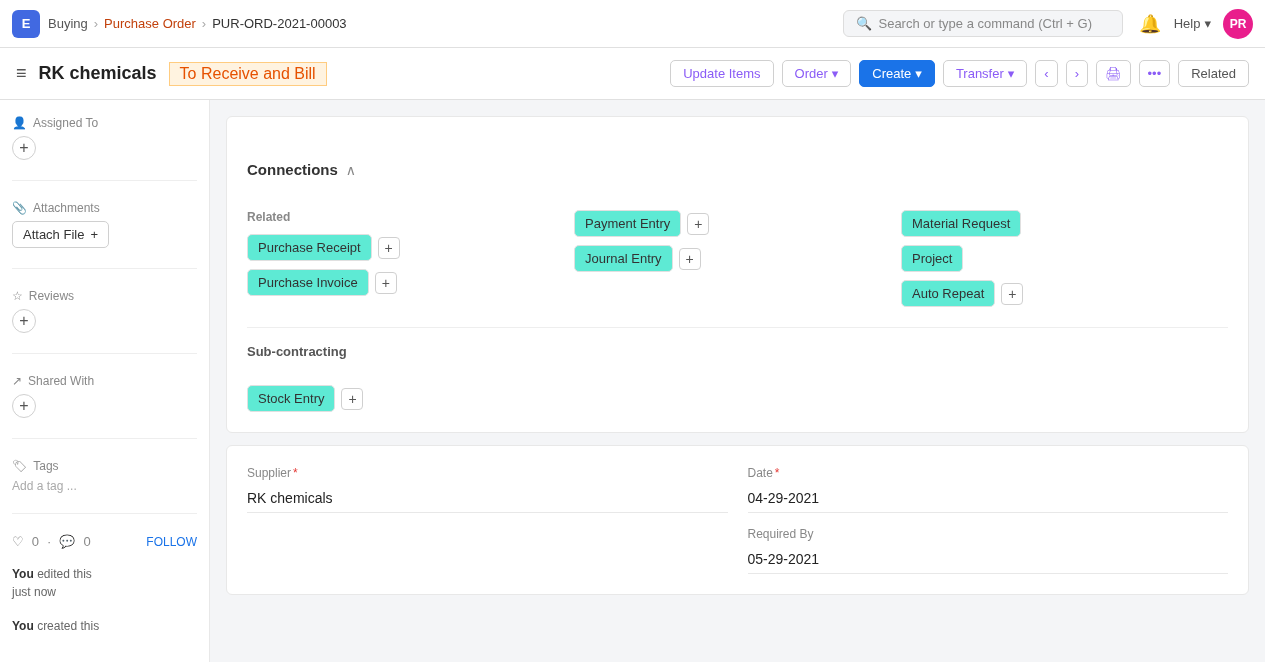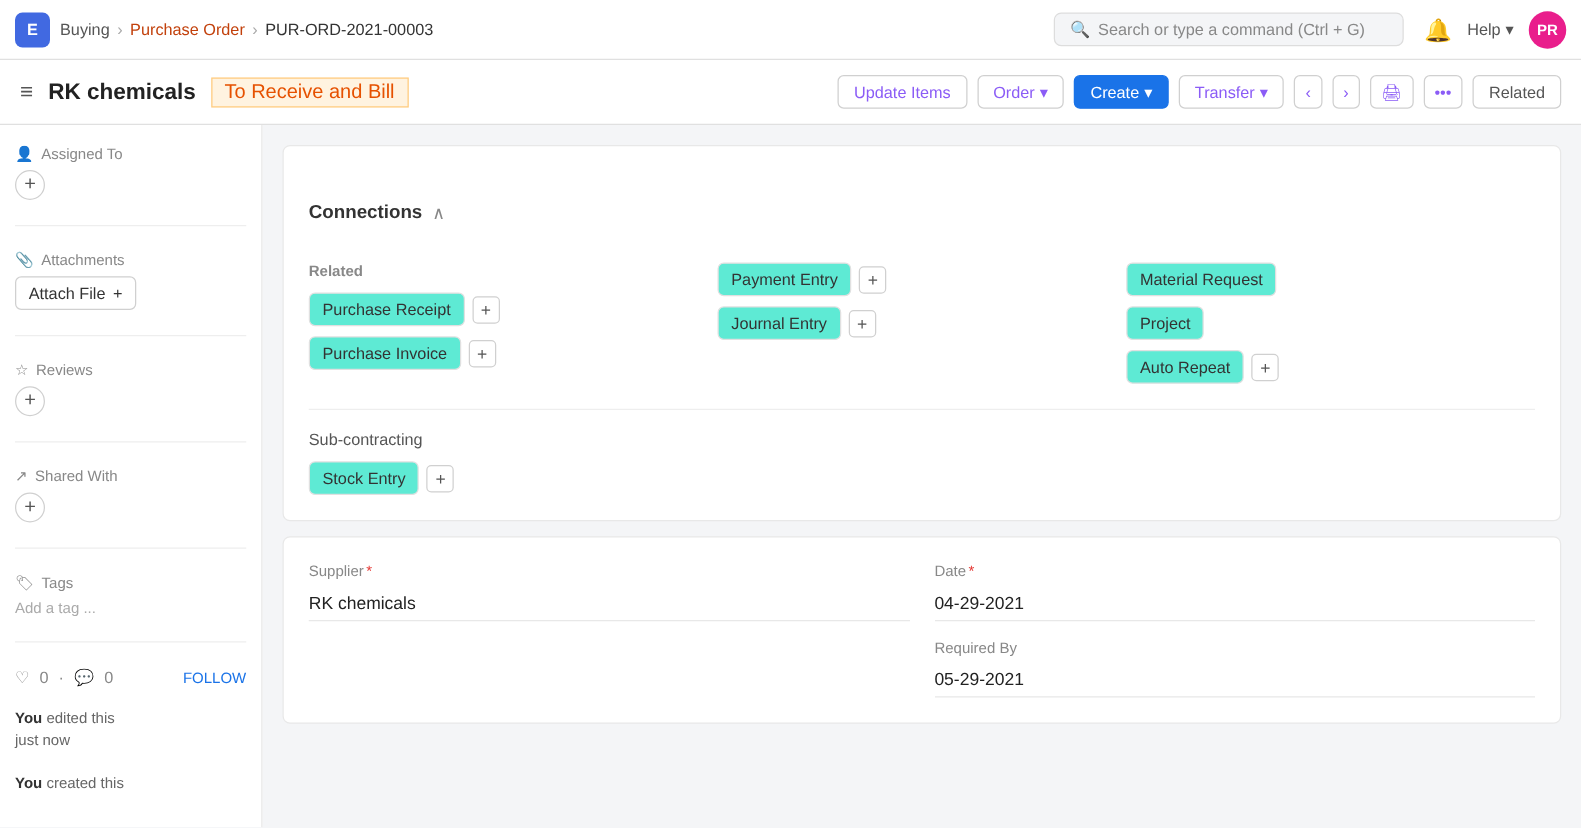--- a/index.html
+++ b/index.html
@@ -95,21 +95,21 @@
     .conn-items { display: flex; flex-direction: column; gap: 8px; }
     .conn-item {
       display: flex; align-items: center; gap: 6px;
       border: 1px solid #e0e0e0; border-radius: 5px; padding: 5px 10px;
       background: #5eead4; font-size: 13px; color: #333; cursor: pointer; width: fit-content;
     }
     .conn-add { width: 22px; height: 22px; border: 1px solid #d0d0d0; border-radius: 4px; background: #fff; display: flex; align-items: center; justify-content: center; cursor: pointer; color: #555; font-size: 14px; }
 
     
     .subcon-section { margin-top: 20px; padding-top: 16px; border-top: 1px solid #eee; }
-    .subcon-title { font-size: 13px; font-weight: 400; color: #555; margin-bottom: 10px; }
+    .subcon-title { font-size: 13px; font-weight: 700; color: #555; margin-bottom: 26px; }
 
     
     .form-grid { display: grid; grid-template-columns: 1fr 1fr; gap: 20px; }
     .form-group { display: flex; flex-direction: column; gap: 4px; }
     .form-label { font-size: 12px; color: #888; font-weight: 500; display: flex; align-items: center; gap: 2px; }
     .required-star { color: #e53935; }
     .form-value { font-size: 14px; color: #222; padding: 6px 0; border-bottom: 1px solid #e8e8e8; }
   </style>
 </head>
 <body>

